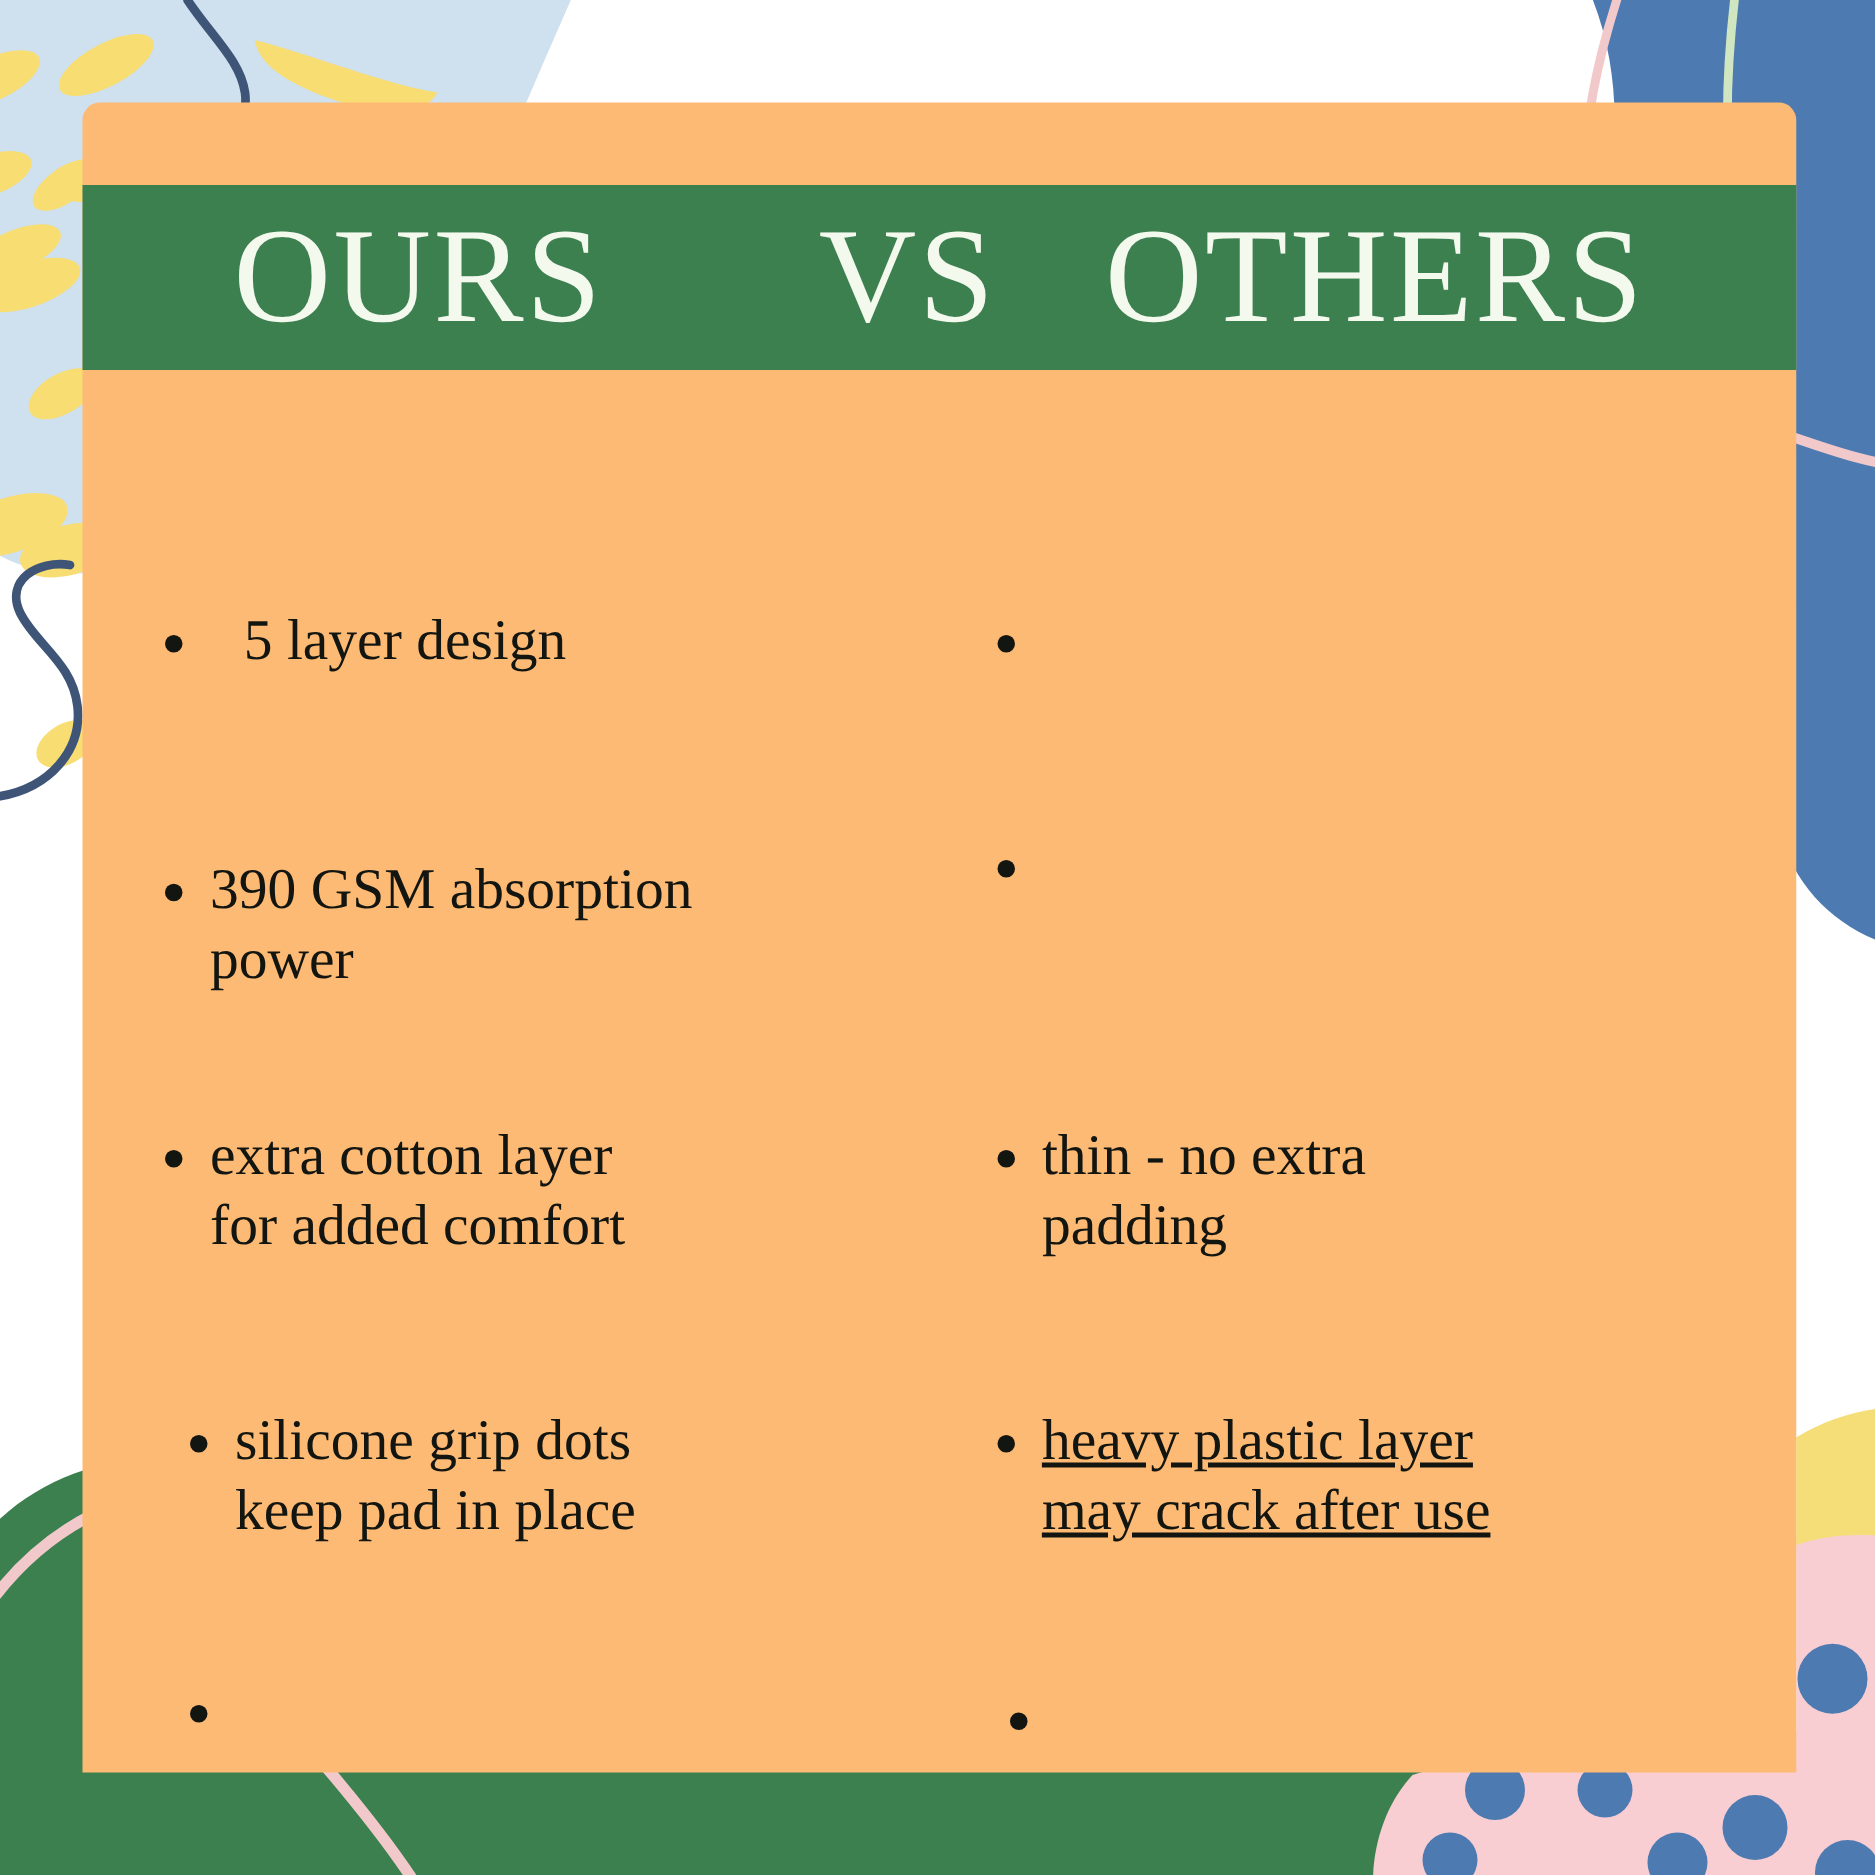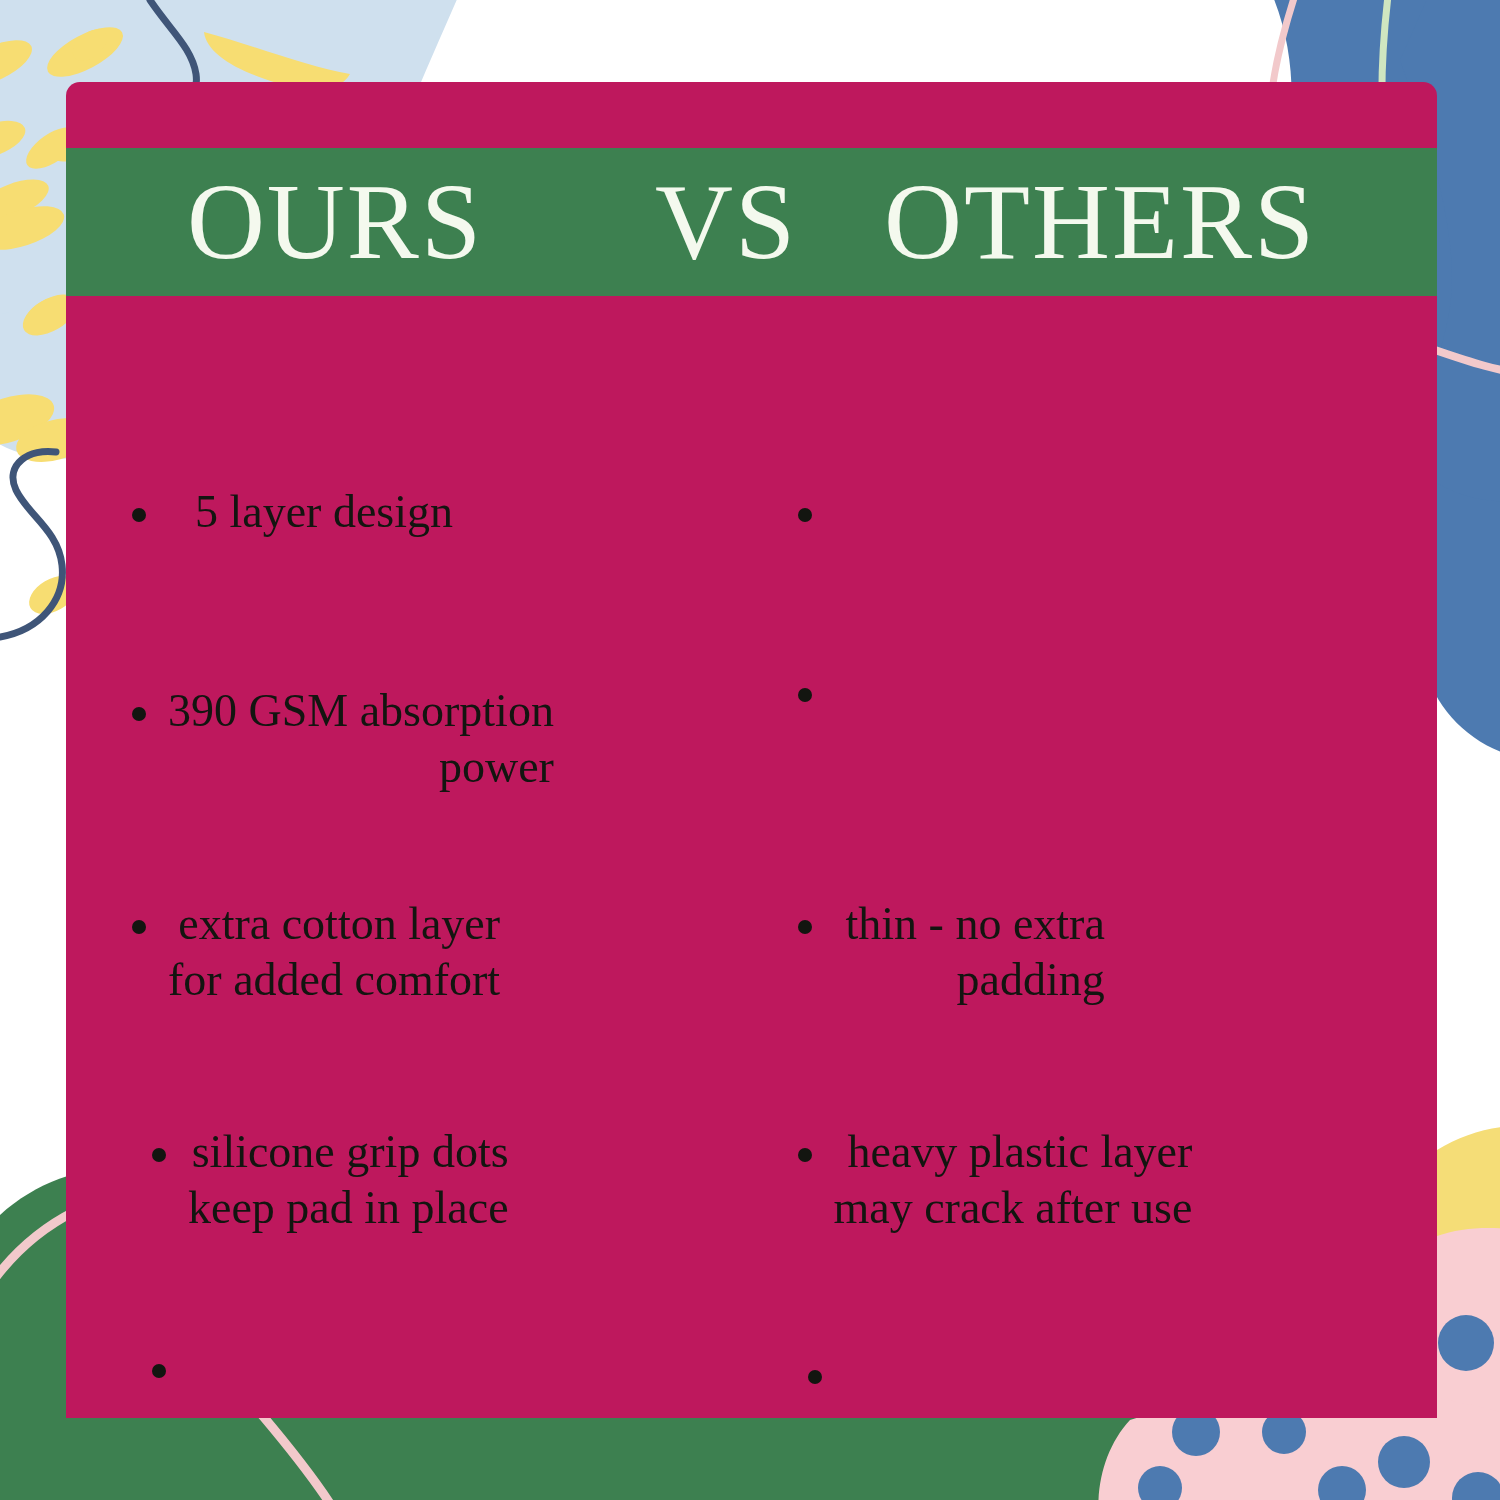--- a/index.html
+++ b/index.html
@@ -9,24 +9,23 @@
     font-family:"Liberation Serif", serif;
     position:relative;
     overflow:hidden;
   }
   #bg-decor { position:absolute; inset:0; width:1500px; height:1500px; z-index:0; }
 
   .card {
     position:absolute;
     left:66px; top:82px;
     width:1371px; height:1336px;
-    background:#be185d;
+    background:#fdba74;
     border-radius:14px 14px 0 0;
     z-index:1;
-    text-align:right;
   }
 
   .banner {
     position:absolute;
     left:0; top:66px;
     width:100%; height:148px;
     background:#3d8050;
     display:flex;
     align-items:center;
     justify-content:center;
@@ -73,22 +72,22 @@
   .col-right .bullet-item { position:absolute; }
 
   .l0 { left:66px;  top:166px;gap:27px; }
   .l1 { left:66px;  top:365px; }
   .l2 { left:66px;  top:578px; }
   .l3 { left:86px;  top:806px; }
   .l4 { left:86px;  top:1022px; }
 
   .r0 { left:46px;  top:166px; }
   .r1 { left:46px;  top:346px; }
-  .r2 { left:46px;  top:578px;gap:12px; }
-  .r3 { left:46px;  top:806px; }
+  .r2 { left:46px;  top:578px; }
+  .r3 { left:46px;  top:806px;text-decoration:underline; }
   .r4 { left:56px;  top:1028px; }
 </style>
 </head>
 <body>
 
 <svg id="bg-decor" viewBox="0 0 1500 1500" xmlns="http://www.w3.org/2000/svg">
   <rect x="0" y="0" width="1500" height="1500" fill="#ffffff"></rect>
 
   <path d="M -30,-30 L 470,-30 C 430,60 400,130 360,230 C 310,350 230,420 130,430
            C 40,438 -20,400 -30,330 Z" fill="#cfe0ee"></path>

